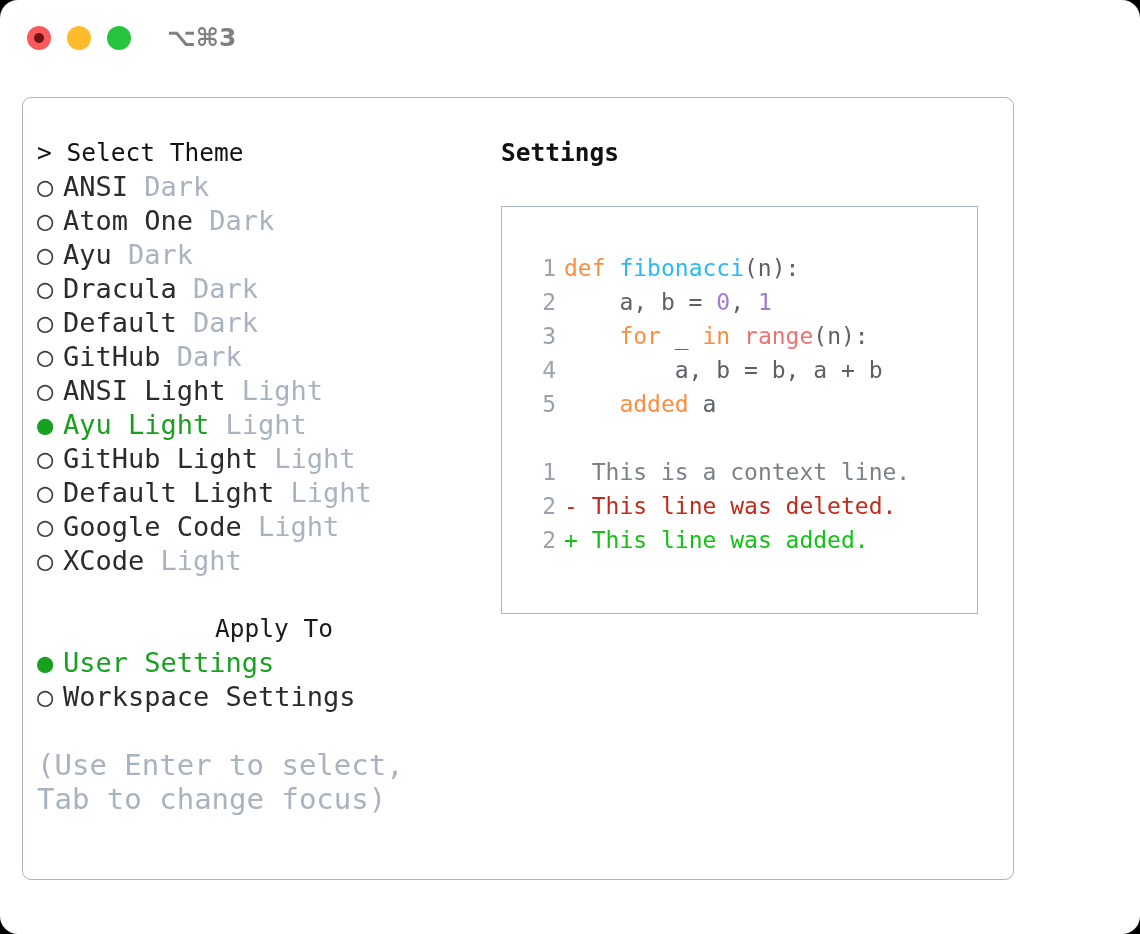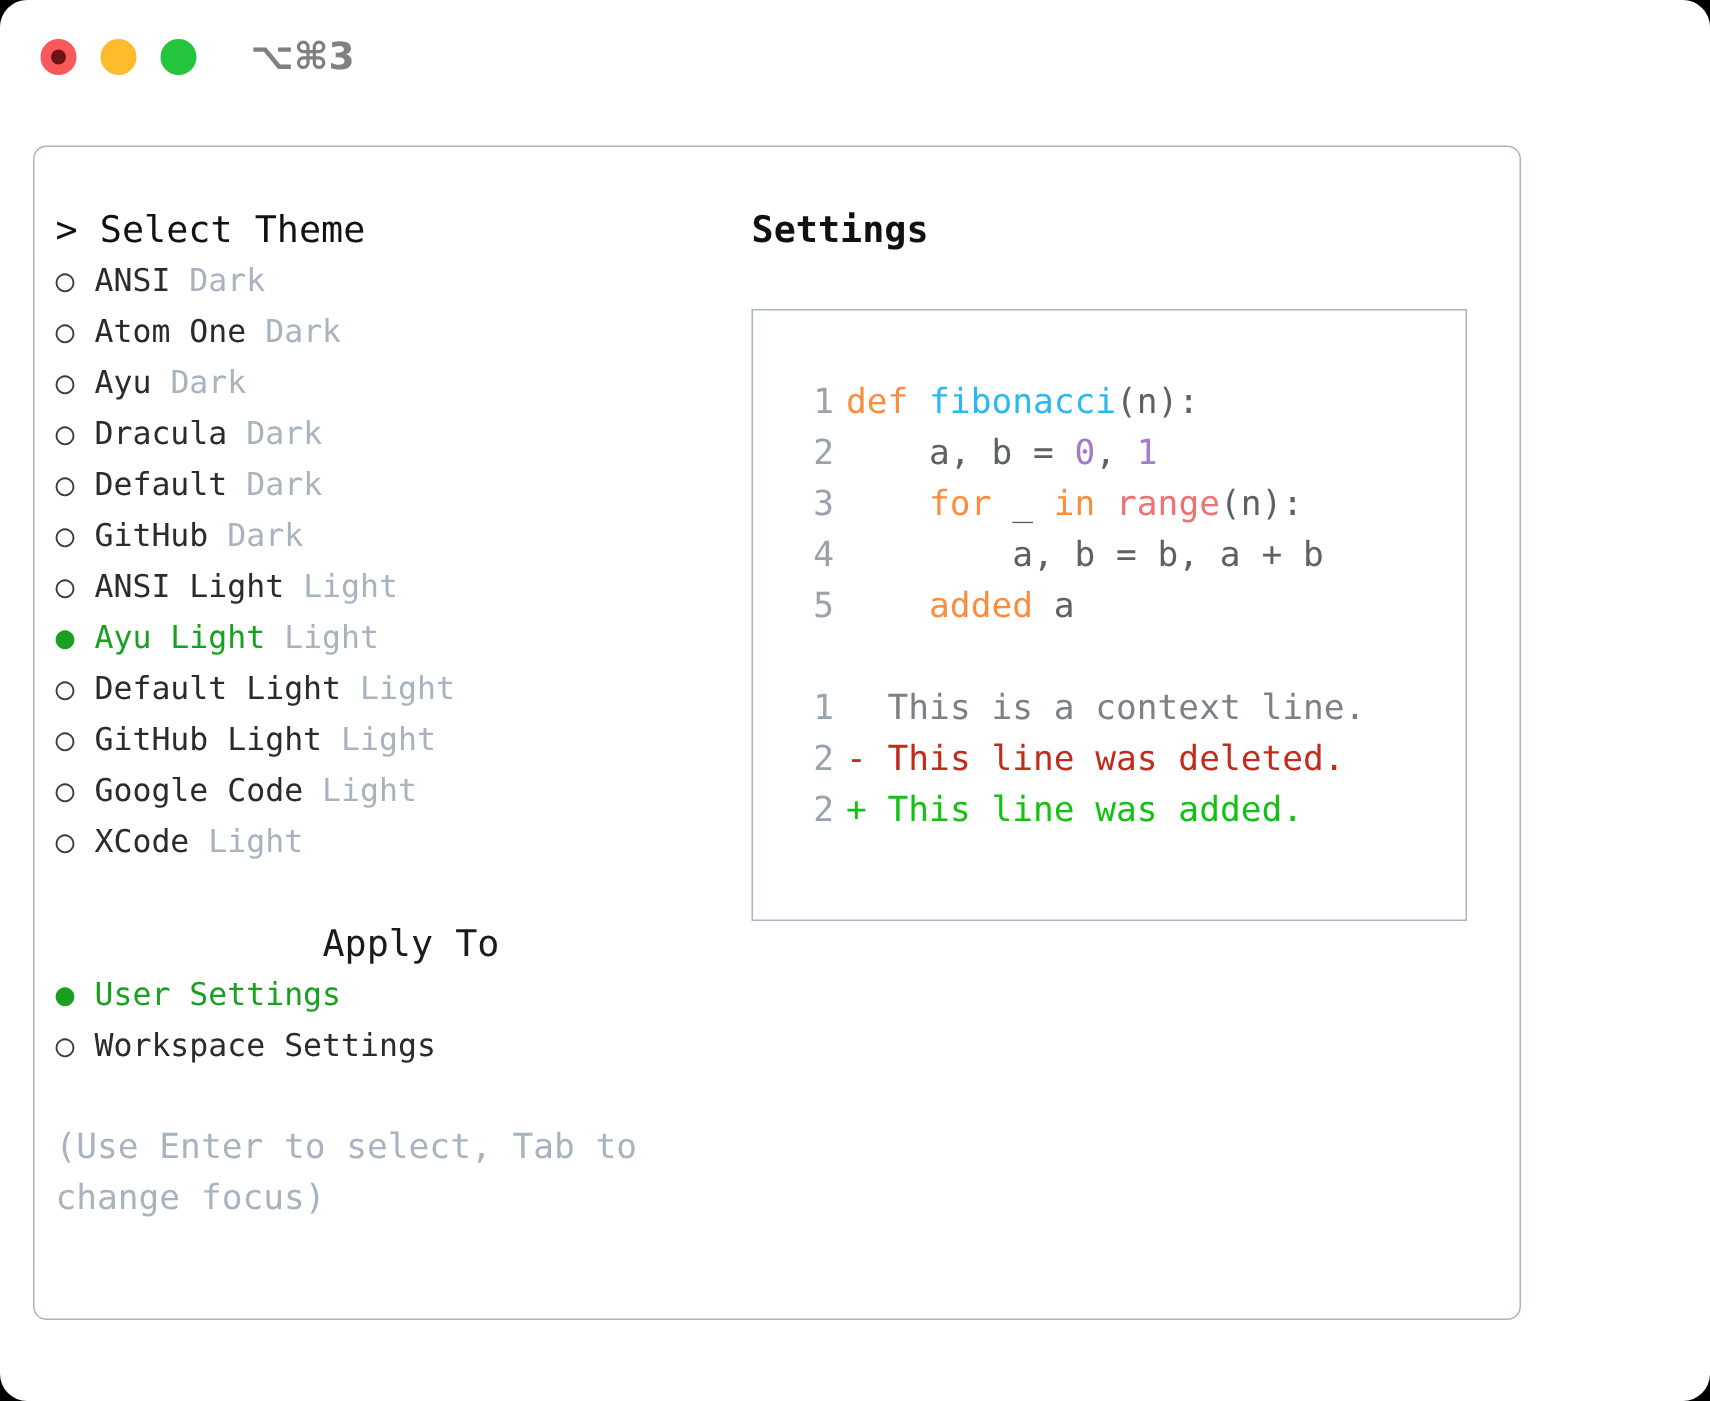--- a/index.html
+++ b/index.html
@@ -94,40 +94,40 @@
     font-weight: normal;
     white-space: pre;
   }
 
   .list-header.plain {
     font-weight: normal;
     color: #1a1a1a;
   }
 
   .opt-row {
-    font-size: 21px;
+    font-size: 27px;
     line-height: 34px;
     white-space: pre;
     color: #2b2b2b;
   }
   .opt-row .marker {
     display: inline-block;
     width: 26px;
     color: #3b3b3b;
   }
   .opt-row.selected .marker { color: #19a021; }
   .opt-row .opt-label { color: #2b2b2b; }
   .opt-row.selected .opt-label { color: #19a021; }
   .opt-row .opt-badge { color: #a9b3c0; }
 
   #apply-block { margin-top: 34px; }
 
   #hint {
     margin-top: 34px;
-    font-size: 23px;
+    font-size: 29px;
     line-height: 34px;
     color: #a9b3c0;
     width: 400px;
   }
 
   
   #right-col {
     position: absolute;
     left: 478px;
     top: 38px;
@@ -196,22 +196,22 @@
 
       <div id="theme-list">
           <div class="opt-row"><span class="marker">○</span><span class="opt-label">ANSI</span> <span class="opt-badge">Dark</span></div>
           <div class="opt-row"><span class="marker">○</span><span class="opt-label">Atom One</span> <span class="opt-badge">Dark</span></div>
           <div class="opt-row"><span class="marker">○</span><span class="opt-label">Ayu</span> <span class="opt-badge">Dark</span></div>
           <div class="opt-row"><span class="marker">○</span><span class="opt-label">Dracula</span> <span class="opt-badge">Dark</span></div>
           <div class="opt-row"><span class="marker">○</span><span class="opt-label">Default</span> <span class="opt-badge">Dark</span></div>
           <div class="opt-row"><span class="marker">○</span><span class="opt-label">GitHub</span> <span class="opt-badge">Dark</span></div>
           <div class="opt-row"><span class="marker">○</span><span class="opt-label">ANSI Light</span> <span class="opt-badge">Light</span></div>
           <div class="opt-row selected"><span class="marker">●</span><span class="opt-label">Ayu Light</span> <span class="opt-badge">Light</span></div>
+          <div class="opt-row"><span class="marker">○</span><span class="opt-label">GitHub Light</span> <span class="opt-badge">Light</span></div>
           <div class="opt-row"><span class="marker">○</span><span class="opt-label">Default Light</span> <span class="opt-badge">Light</span></div>
-          <div class="opt-row"><span class="marker">○</span><span class="opt-label">GitHub Light</span> <span class="opt-badge">Light</span></div>
           <div class="opt-row"><span class="marker">○</span><span class="opt-label">Google Code</span> <span class="opt-badge">Light</span></div>
           <div class="opt-row"><span class="marker">○</span><span class="opt-label">XCode</span> <span class="opt-badge">Light</span></div>
         </div>
 
       <div id="apply-block">
         <div class="list-header plain" style="padding-left:26px;text-align:center;">Apply To</div>
         <div id="apply-list">
             <div class="opt-row selected"><span class="marker">●</span><span class="opt-label">User Settings</span></div>
             <div class="opt-row"><span class="marker">○</span><span class="opt-label">Workspace Settings</span></div>
           </div>

